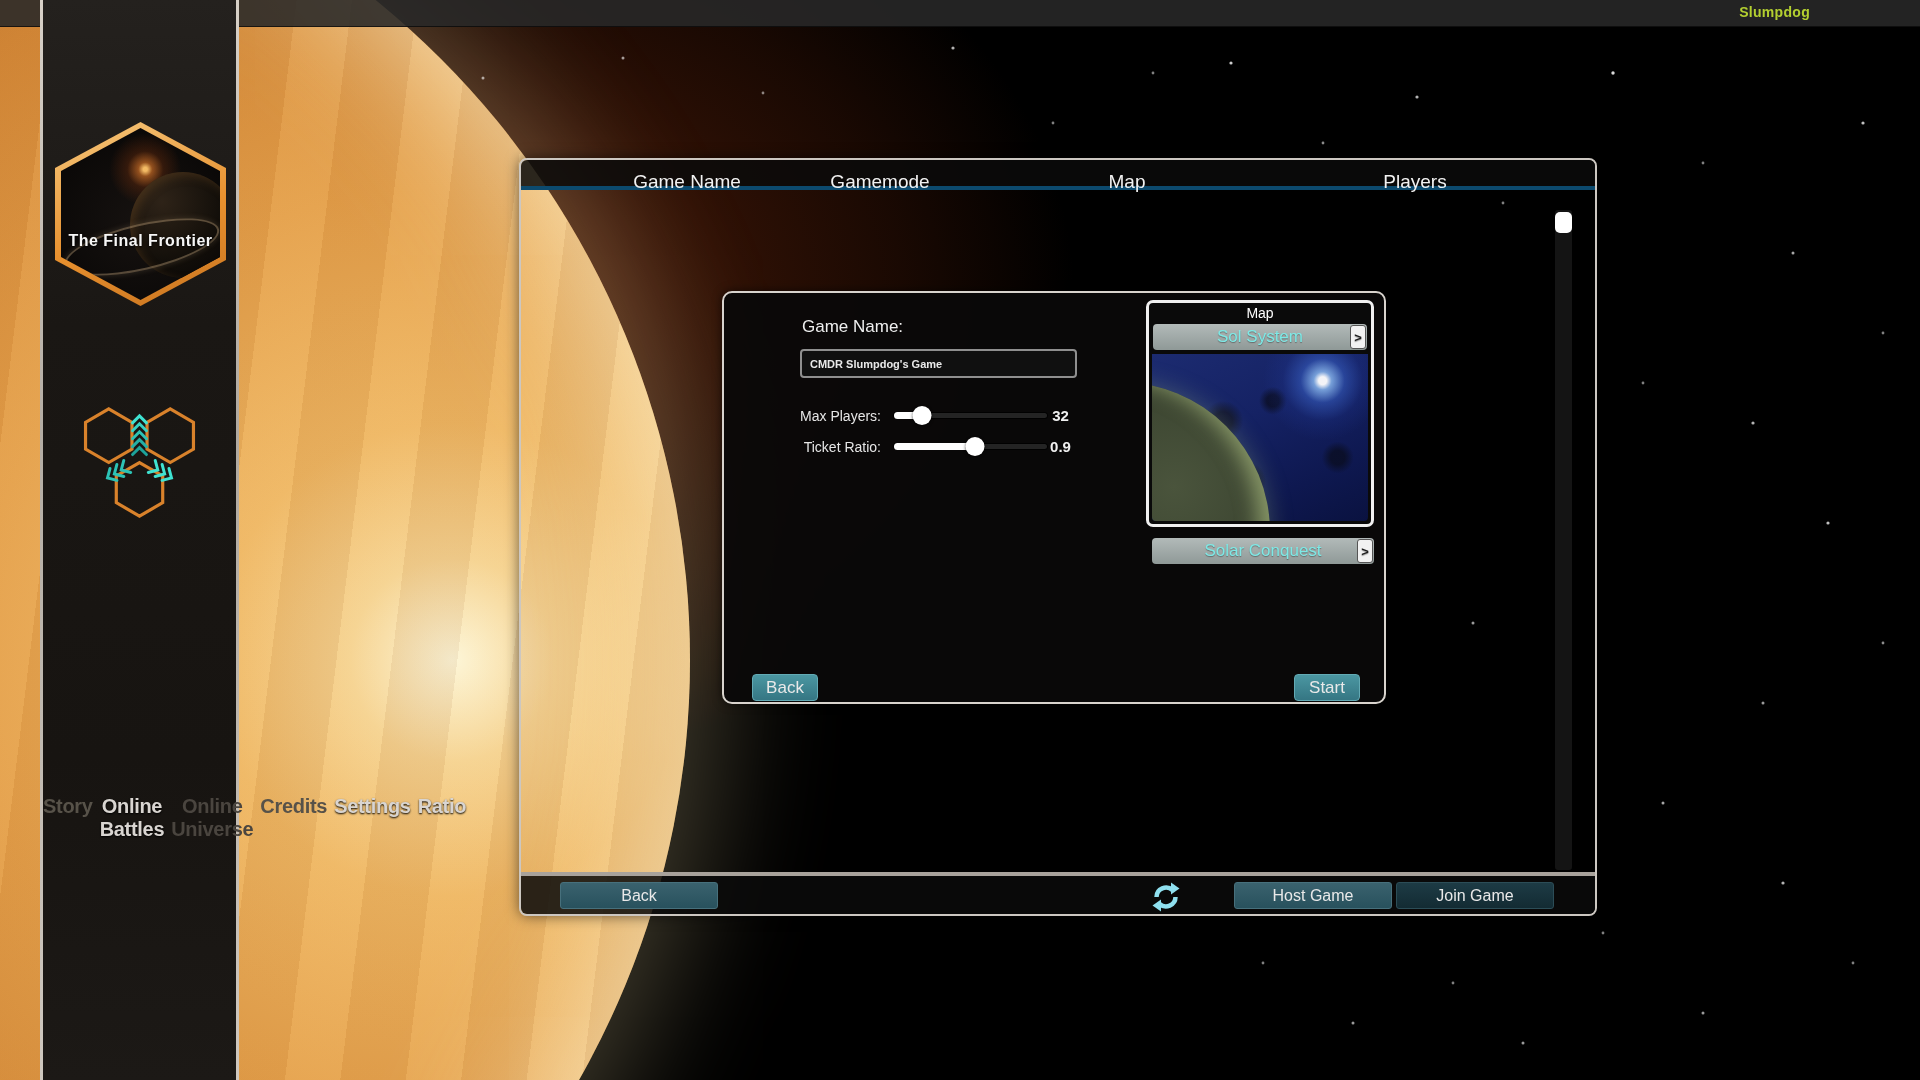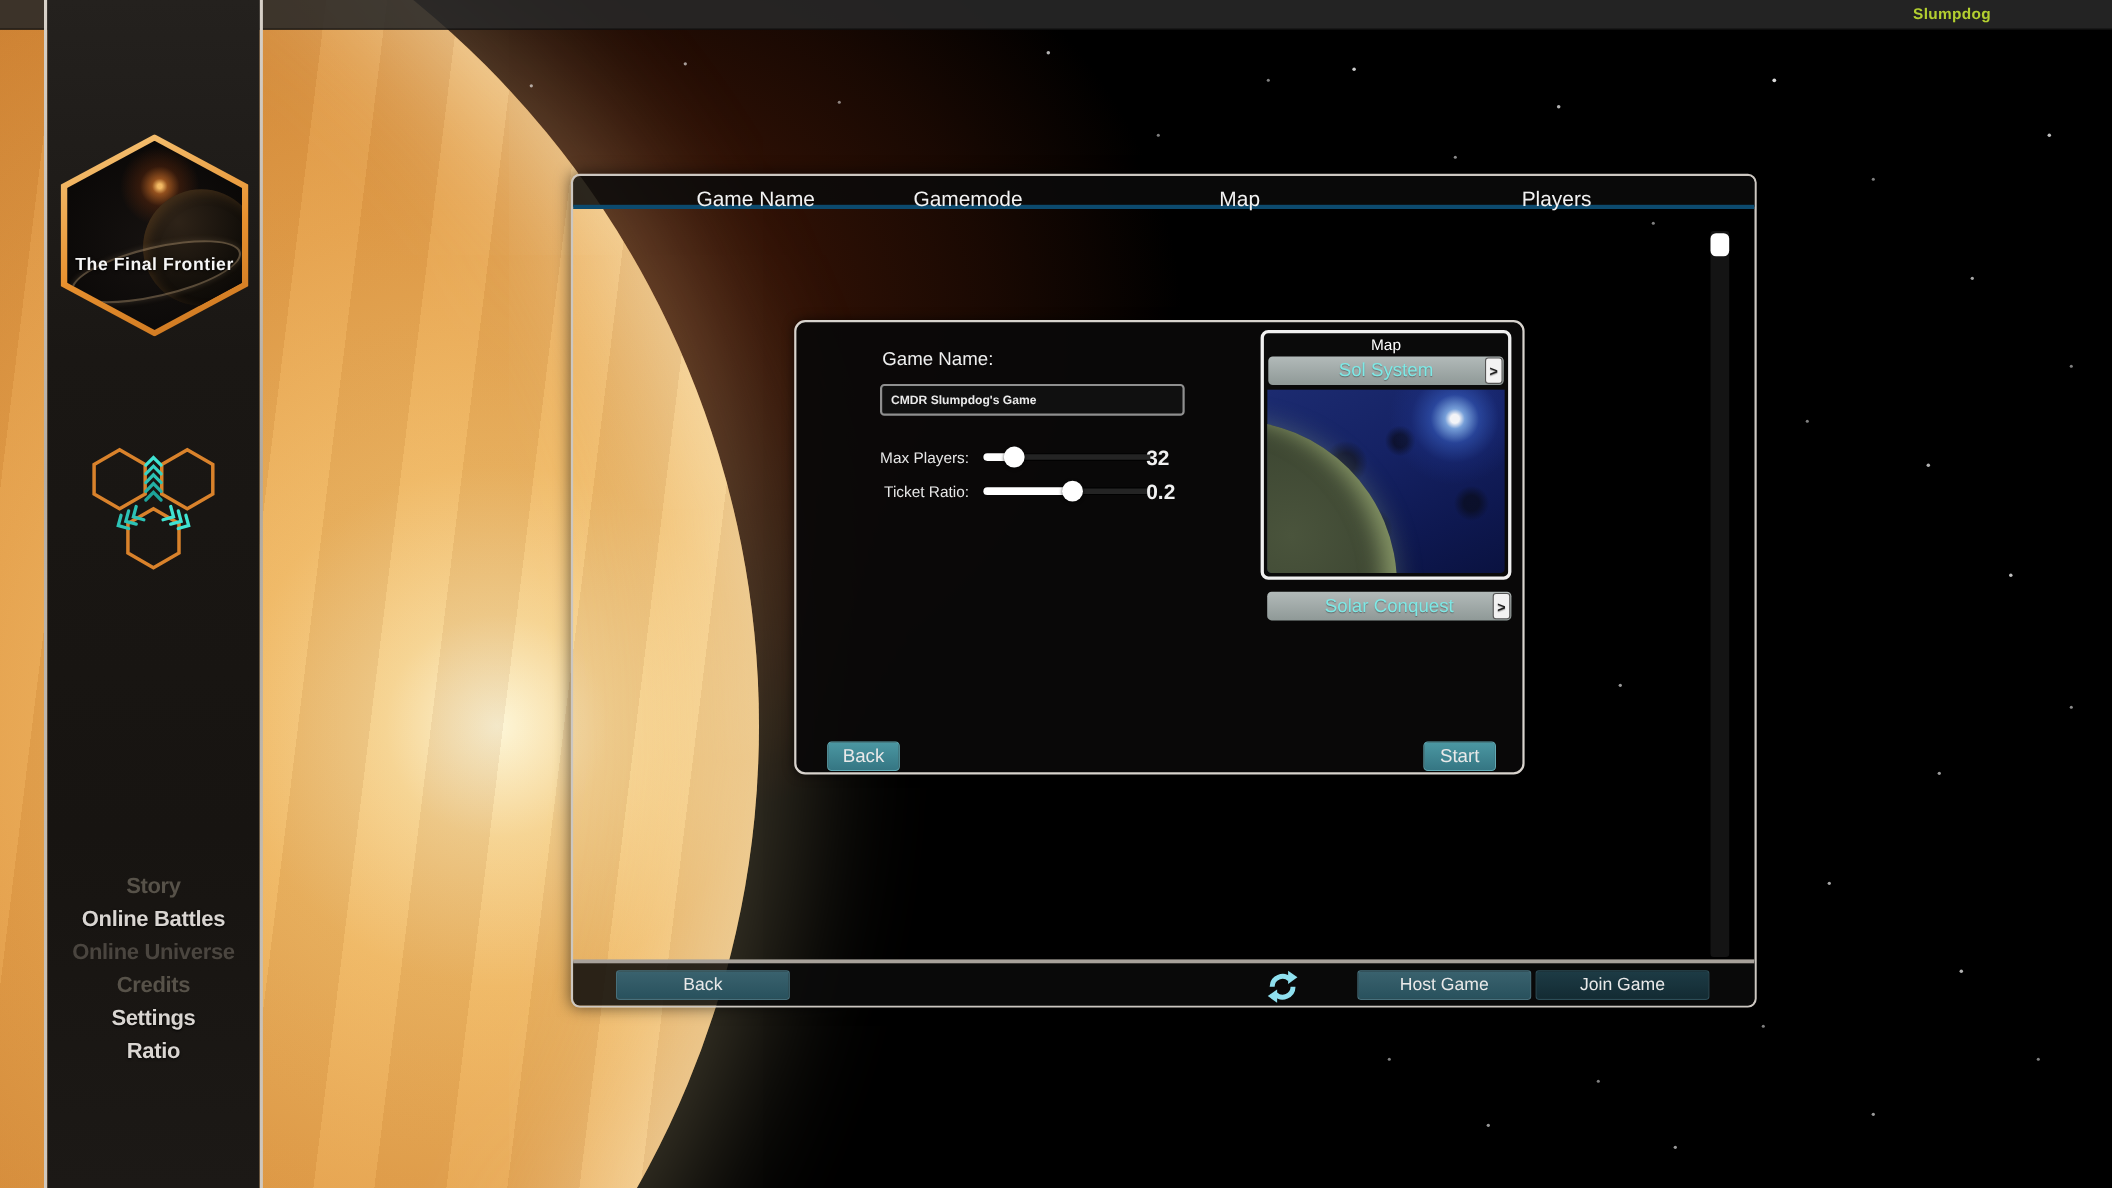--- a/index.html
+++ b/index.html
@@ -61,21 +61,21 @@
     border:2px solid rgba(195,165,125,.4); transform:rotate(-13deg);
     box-shadow:0 0 6px rgba(195,165,125,.2); }
   .logo-title { position:absolute; left:0; right:0; bottom:50px; text-align:center;
     font-size:16px; font-weight:700; color:#f6f6f6; letter-spacing:.5px; text-shadow:0 1px 3px #000; }
 
   .tagline { position:absolute; left:0; top:336px; width:193px; text-align:center;
     color:#8e8a86; font-size:17px; line-height:30px; letter-spacing:1px; }
 
   .emblem { position:absolute; left:32px; top:402px; }
 
-  .menu { position:absolute; left:0; top:795px; width:193px; display:flex; flex-direction:column; gap:7px; text-align:center; }
+  .menu { position:absolute; left:0; top:795px; width:193px; display:flex; flex-direction:row; gap:7px; text-align:center; }
   .menu-item { font-size:20px; font-weight:700; letter-spacing:-.3px; cursor:pointer; line-height:23px; }
   .menu-item.bright { color:#d9d5d1; text-shadow:0 1px 2px #000; }
   .menu-item.dim    { color:#575249; }
   .menu-item.dimmer { color:#4a453f; }
 
   
   .browser { position:absolute; left:519px; top:158px; width:1078px; height:758px;
     border:2px solid #ccc7c1; border-radius:8px; box-shadow:0 0 14px rgba(0,0,0,.55); }
   .browser-header { position:absolute; left:0; top:0; right:0; height:30px;
     background:rgba(10,10,10,.86); border-radius:6px 6px 0 0; border-bottom:4px solid #0c4a6e; }
@@ -105,21 +105,21 @@
     font-size:11px; font-weight:700; padding:0 8px; font-family:"Liberation Sans",sans-serif; outline:none; }
 
   .slider-row { position:absolute; left:0; width:100%; height:20px; }
   .row-max    { top:112px; } .row-ratio { top:143px; }
   .slider-label { position:absolute; left:60px; width:97px; text-align:right; font-size:14px; color:#e6e6e6; top:3px; }
   .slider { position:absolute; left:170px; top:0; width:153px; height:20px; cursor:pointer; }
   .slider .track { position:absolute; left:0; right:0; top:8px; height:5px; background:#242424; border-radius:3px; box-shadow:0 0 0 1px rgba(0,0,0,.8); }
   .slider .fill  { position:absolute; left:0; top:7px; height:7px; width:var(--p); background:#fff; border-radius:4px; }
   .slider .thumb { position:absolute; top:1px; left:var(--p); transform:translateX(-50%); width:19px; height:19px;
     border-radius:50%; background:#fff; box-shadow:0 1px 3px rgba(0,0,0,.7); }
-  .slider-value { position:absolute; left:318px; width:37px; text-align:left; font-size:19px; font-weight:600; color:#f0f0f0; top:2px; }
+  .slider-value { position:absolute; left:318px; width:37px; text-align:center; font-size:15px; font-weight:600; color:#f0f0f0; top:2px; }
 
   .map-panel { position:absolute; left:422px; top:7px; width:228px; height:227px;
     background:#0a0a0a; border:3px solid #f0f0f0; border-radius:7px; }
   .map-title { position:absolute; left:0; right:0; top:2px; text-align:center; font-size:14px; color:#fff; }
   .mini-select { position:absolute; height:26px; background:linear-gradient(180deg,#b2bab9,#8f9997);
     border-radius:4px; display:flex; align-items:center; justify-content:center;
     color:#7ee9e6; font-size:17px; text-shadow:0 1px 1px rgba(0,0,0,.35); cursor:pointer; }
   .map-select { left:4px; right:4px; top:21px; }
   .next-btn { position:absolute; right:1px; top:1px; bottom:1px; width:16px; background:#f2f2f2;
     border:1px solid #555; border-radius:3px; color:#1d1d1d; font-weight:700; font-size:13px;
@@ -244,21 +244,21 @@
         <div class="slider-value">32</div>
       </div>
 
       <div class="slider-row row-ratio">
         <div class="slider-label">Ticket Ratio:</div>
         <div class="slider" style="--p: 53%;">
           <div class="track"></div>
           <div class="fill"></div>
           <div class="thumb"></div>
         </div>
-        <div class="slider-value">0.2</div>
+        <div class="slider-value">0.9</div>
       </div>
 
       <div class="map-panel">
         <div class="map-title">Map</div>
         <div class="mini-select map-select">
           <span>Sol System</span>
           <span class="next-btn">&gt;</span>
         </div>
         <div class="map-image">
           <div class="map-planet-arc"></div>

